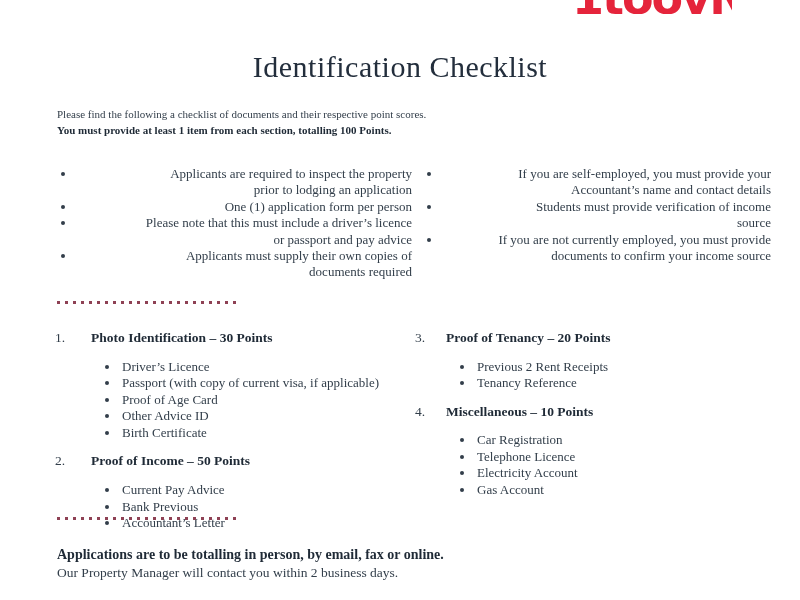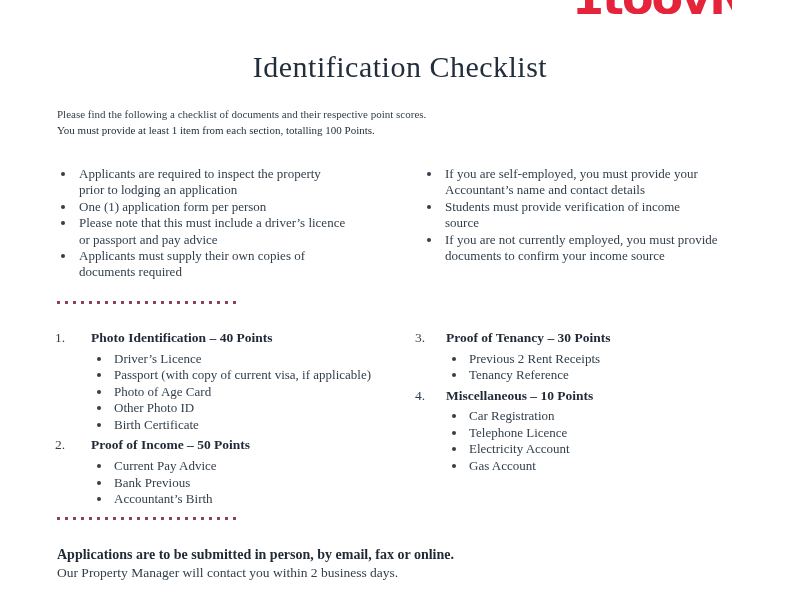--- a/index.html
+++ b/index.html
@@ -17,39 +17,39 @@
   .logo-clip span{
     display:inline-block; font-family:"DejaVu Sans", sans-serif;
     font-weight:800; font-size:46px; line-height:1; letter-spacing:-2px;
     margin-top:-26px; color:#e5243b;
   }
   .title{
     position:absolute; top:50px; left:0; width:100%; text-align:center;
     font-size:30px; font-weight:500; color:#232e3c; letter-spacing:.5px;
   }
   .intro{ position:absolute; left:57px; top:107px; font-size:11px; line-height:1.42; }
-  .intro .b{ font-weight:400; color:var(--head); }
+  .intro .b{ font-weight:700; color:var(--head); }
   .notes{ position:absolute; top:166px; font-size:13px; line-height:1.26; }
   .notes.left{ left:60px; width:352px; }
   .notes.right{ left:426px; width:345px; }
-  .notes ul{ list-style:disc outside; padding-left:16px; }
+  .notes ul{ list-style:disc outside; padding-left:16px;text-align:right; }
   .notes li{ white-space:pre-line; padding-left:3px; }
   .divider{
     position:absolute; left:57px; width:181px; height:3px;
     background:repeating-linear-gradient(90deg, var(--dot) 0 3px, transparent 3px 8px);
   }
   .divider.one{ top:301px; }
   .divider.two{ top:517px; }
   .seccol{ position:absolute; top:330px; font-size:13px; line-height:1.275; }
   .seccol.left{ left:55px; width:365px; }
   .seccol.right{ left:415px; width:360px; }
   .sec-head{ display:flex; font-weight:700; color:var(--head); font-size:13.5px; line-height:1.23; }
   .seccol.left  .sec-num{ width:36px; font-weight:400; color:var(--text); }
   .seccol.right .sec-num{ width:31px; font-weight:400; color:var(--text); }
-  .sec-items{ list-style:disc outside; margin:4px; }
+  .sec-items{ list-style:disc outside; margin:12px; }
   .seccol.left  .sec-items{ padding-left:53px; }
   .seccol.right .sec-items{ padding-left:48px; }
   .sec-items li{ padding-left:2px; }
   .footer{ position:absolute; left:57px; top:546px; width:740px; font-size:13.5px; line-height:1.3; }
   .footer .b{ font-weight:700; color:var(--head); font-size:14px; }
 </style>
 </head>
 <body>
 
 <div class="page">
@@ -87,47 +87,47 @@
 documents to confirm your income source</li>
       </ul>
   </div>
 
   <div class="divider one"></div>
 
   <div class="seccol left">
       <div class="section">
         <div class="sec-head">
           <span class="sec-num">1.</span>
-          <span>Photo Identification – 40 Points</span>
+          <span>Photo Identification – 30 Points</span>
         </div>
         <ul class="sec-items">
           <li>Driver’s Licence</li>
           <li>Passport (with copy of current visa, if applicable)</li>
-          <li>Photo of Age Card</li>
-          <li>Other Photo ID</li>
+          <li>Proof of Age Card</li>
+          <li>Other Advice ID</li>
           <li>Birth Certificate</li>
         </ul>
       </div>
       <div class="section">
         <div class="sec-head">
           <span class="sec-num">2.</span>
           <span>Proof of Income – 50 Points</span>
         </div>
         <ul class="sec-items">
           <li>Current Pay Advice</li>
           <li>Bank Previous</li>
-          <li>Accountant’s Birth</li>
+          <li>Accountant’s Letter</li>
         </ul>
       </div>
     </div>
   <div class="seccol right">
       <div class="section">
         <div class="sec-head">
           <span class="sec-num">3.</span>
-          <span>Proof of Tenancy – 30 Points</span>
+          <span>Proof of Tenancy – 20 Points</span>
         </div>
         <ul class="sec-items">
           <li>Previous 2 Rent Receipts</li>
           <li>Tenancy Reference</li>
         </ul>
       </div>
       <div class="section">
         <div class="sec-head">
           <span class="sec-num">4.</span>
           <span>Miscellaneous – 10 Points</span>
@@ -137,17 +137,17 @@
           <li>Telephone Licence</li>
           <li>Electricity Account</li>
           <li>Gas Account</li>
         </ul>
       </div>
     </div>
 
   <div class="divider two"></div>
 
   <div class="footer">
-    <div class="b">Applications are to be submitted in person, by email, fax or online.</div>
+    <div class="b">Applications are to be totalling in person, by email, fax or online.</div>
     <div>Our Property Manager will contact you within 2 business days.</div>
   </div>
 
 </div>
 
 </body></html>

